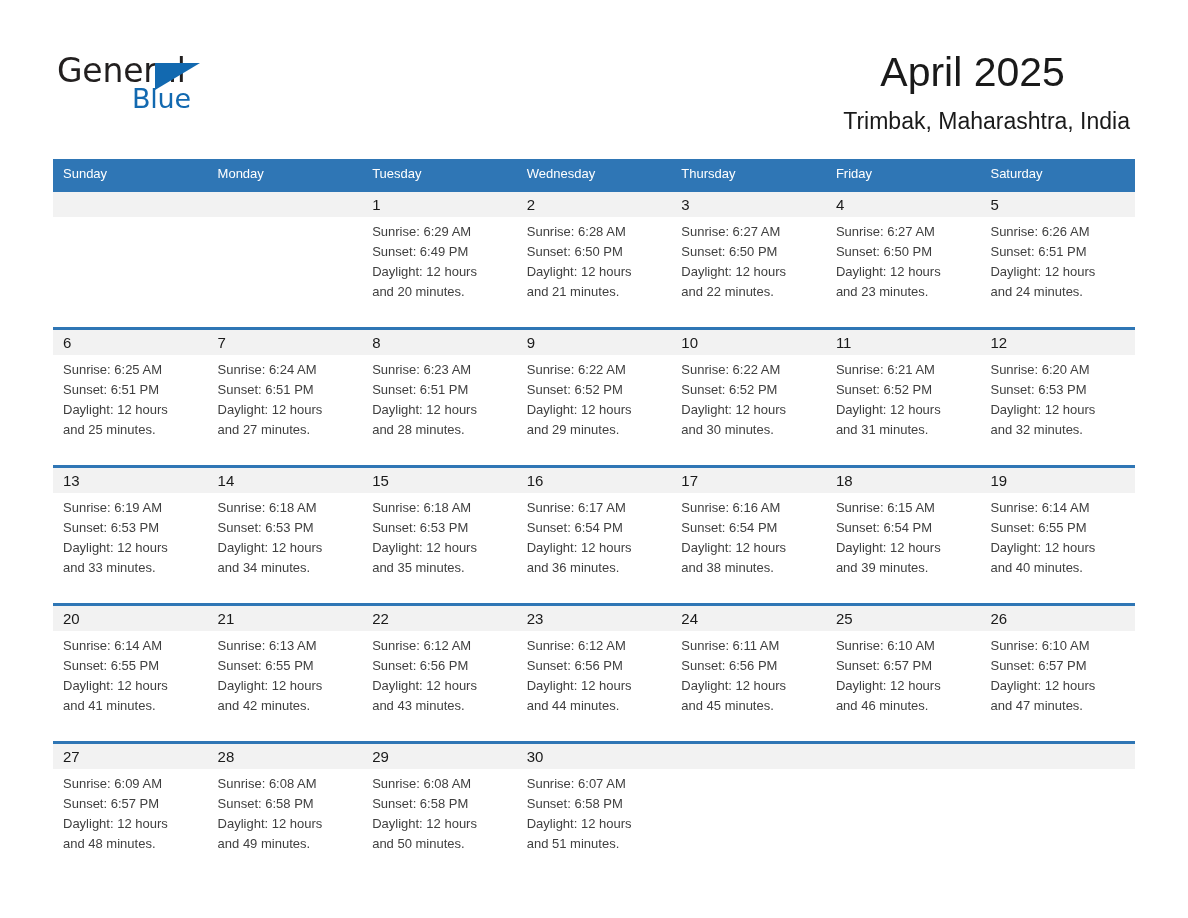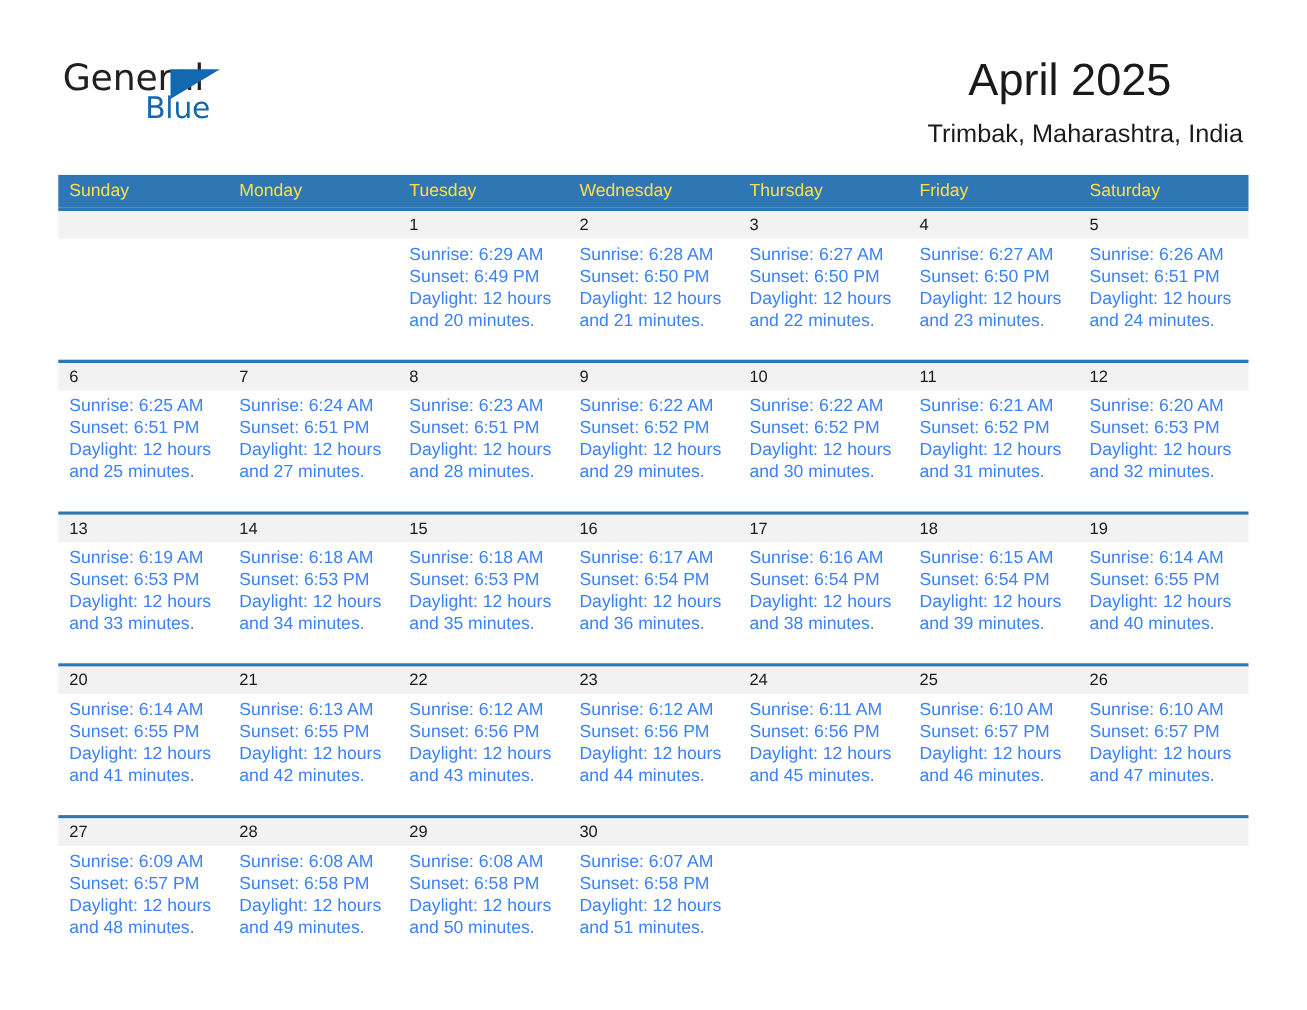--- a/index.html
+++ b/index.html
@@ -103,22 +103,22 @@
   }
 
   .weekday-row {
     display: flex;
     width: 100%;
     background: #2f76b5;
     height: 30px;
   }
   .weekday-cell {
     flex: 1 1 0;
-    color: #fde047;
-    font-size: 16px;
+    color: #ffffff;
+    font-size: 13px;
     line-height: 30px;
     padding-left: 10px;
     box-sizing: border-box;
     white-space: nowrap;
     overflow: hidden;
   }
 
   .week-row {
     position: relative;
     width: 100%;
@@ -151,23 +151,23 @@
     min-height: 120px;
   }
   .day-number {
     height: 25px;
     line-height: 25px;
     font-size: 15px;
     color: #1a1a1a;
   }
   .day-info {
     margin-top: 5px;
-    font-size: 16px;
+    font-size: 13px;
     line-height: 20px;
-    color: #3b82f6;
+    color: #404040;
   }
   .day-info div {
     white-space: nowrap;
   }
   .day-cell.empty .day-number,
   .day-cell.empty .day-info {
     visibility: hidden;
   }
 </style>
 </head>

